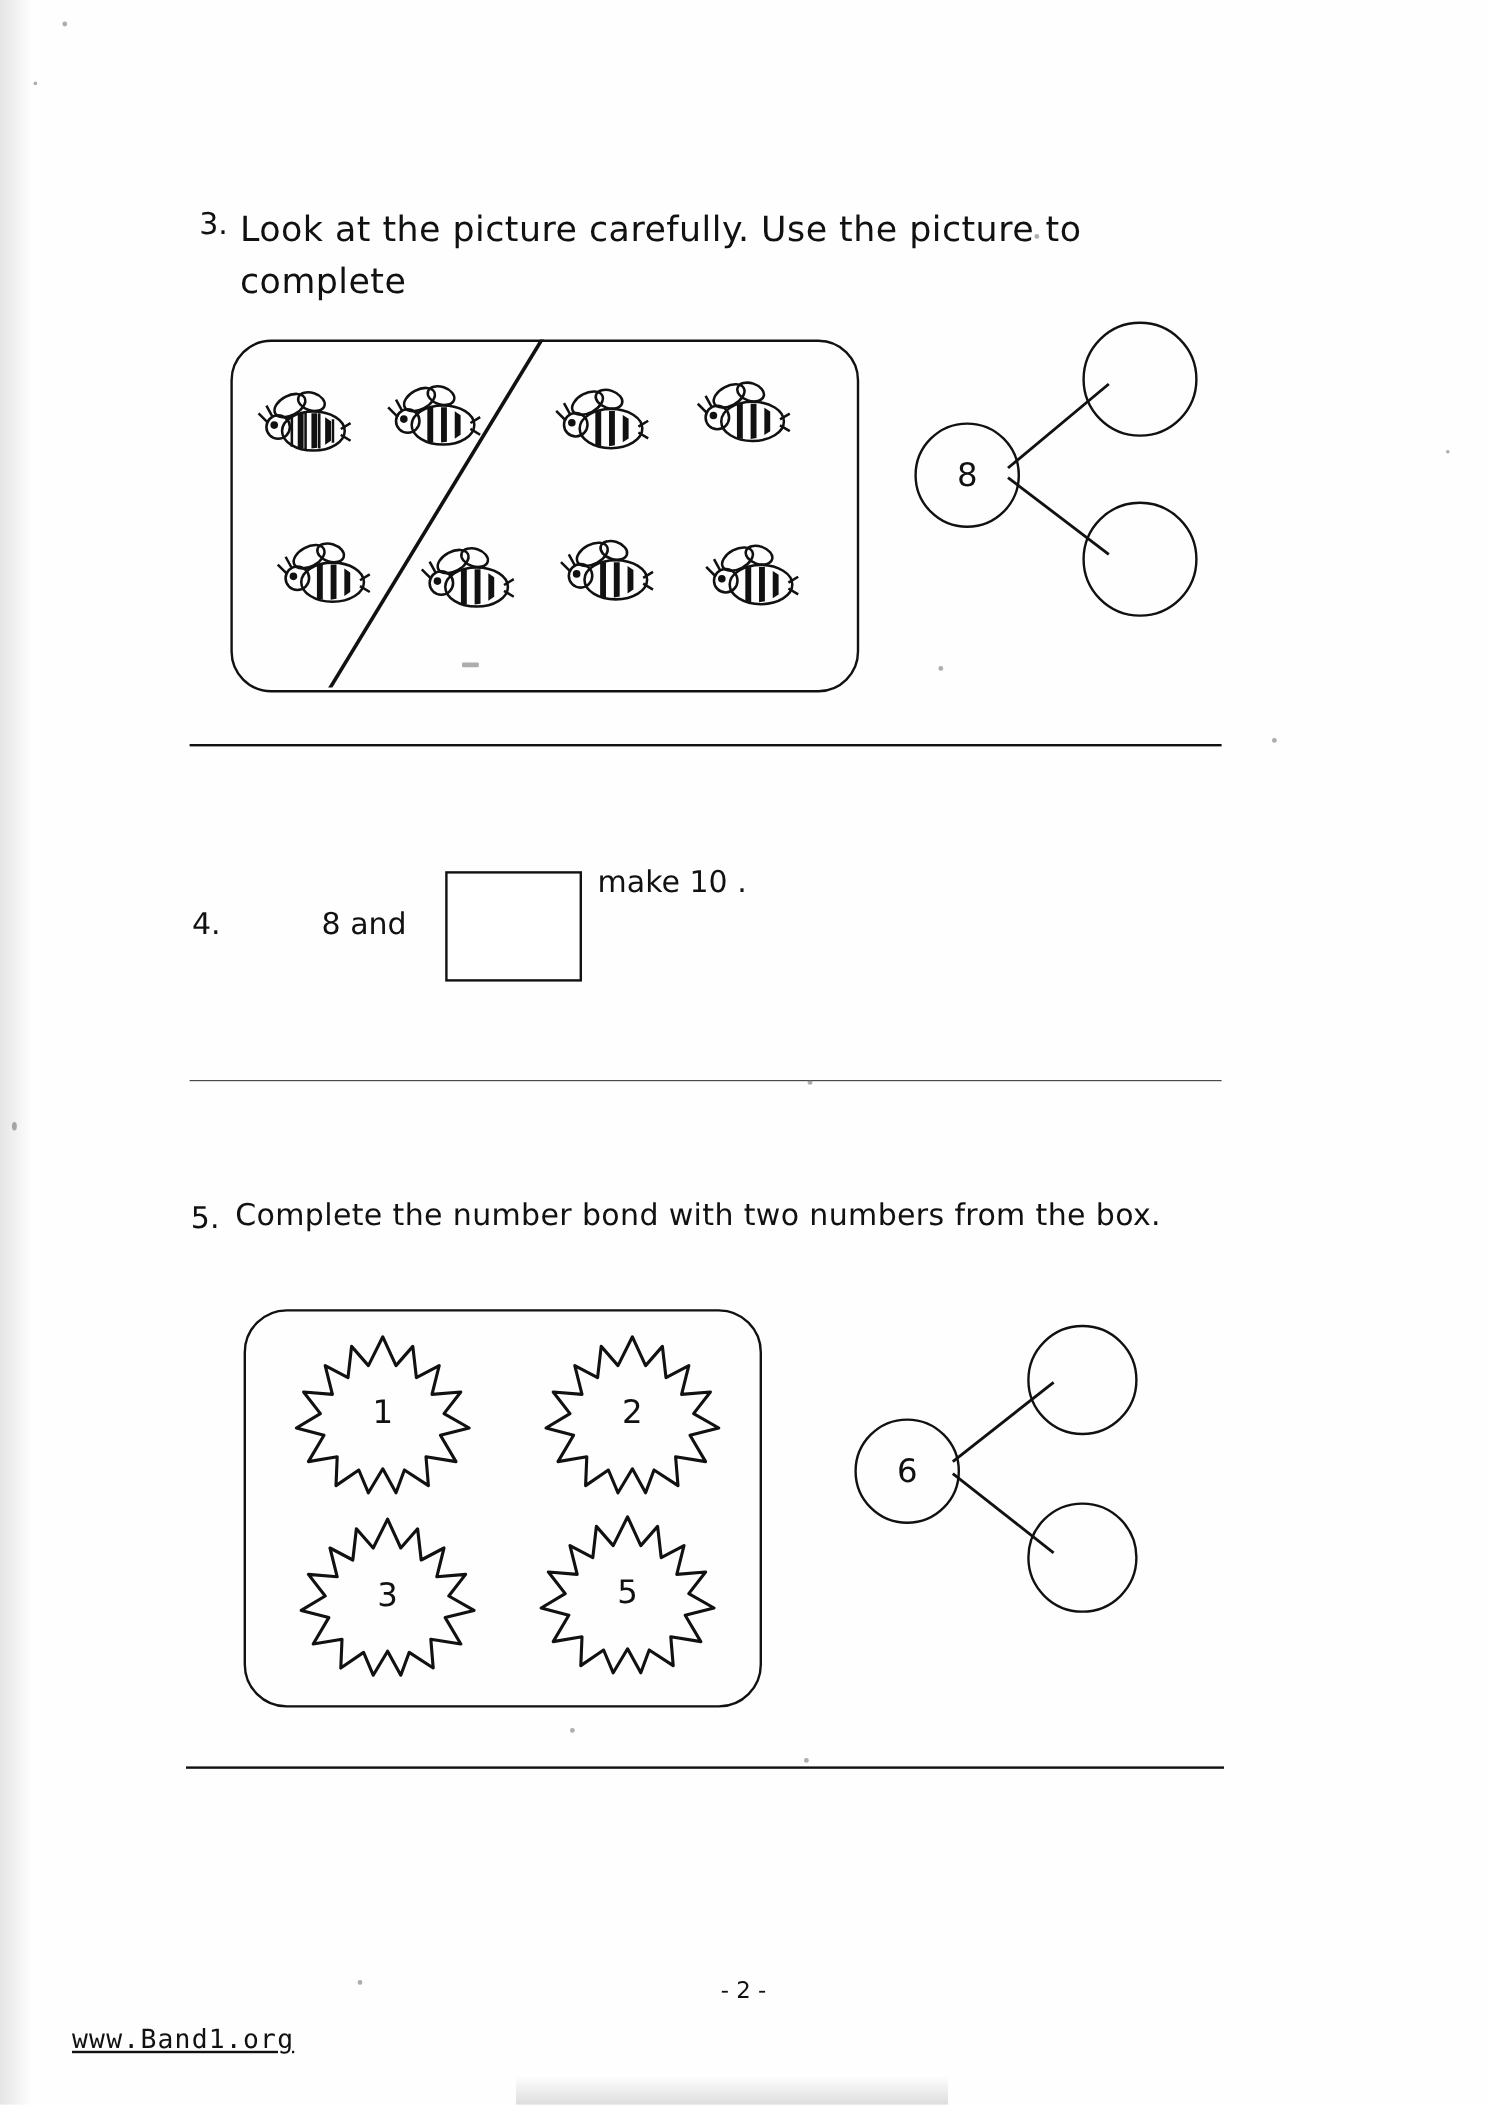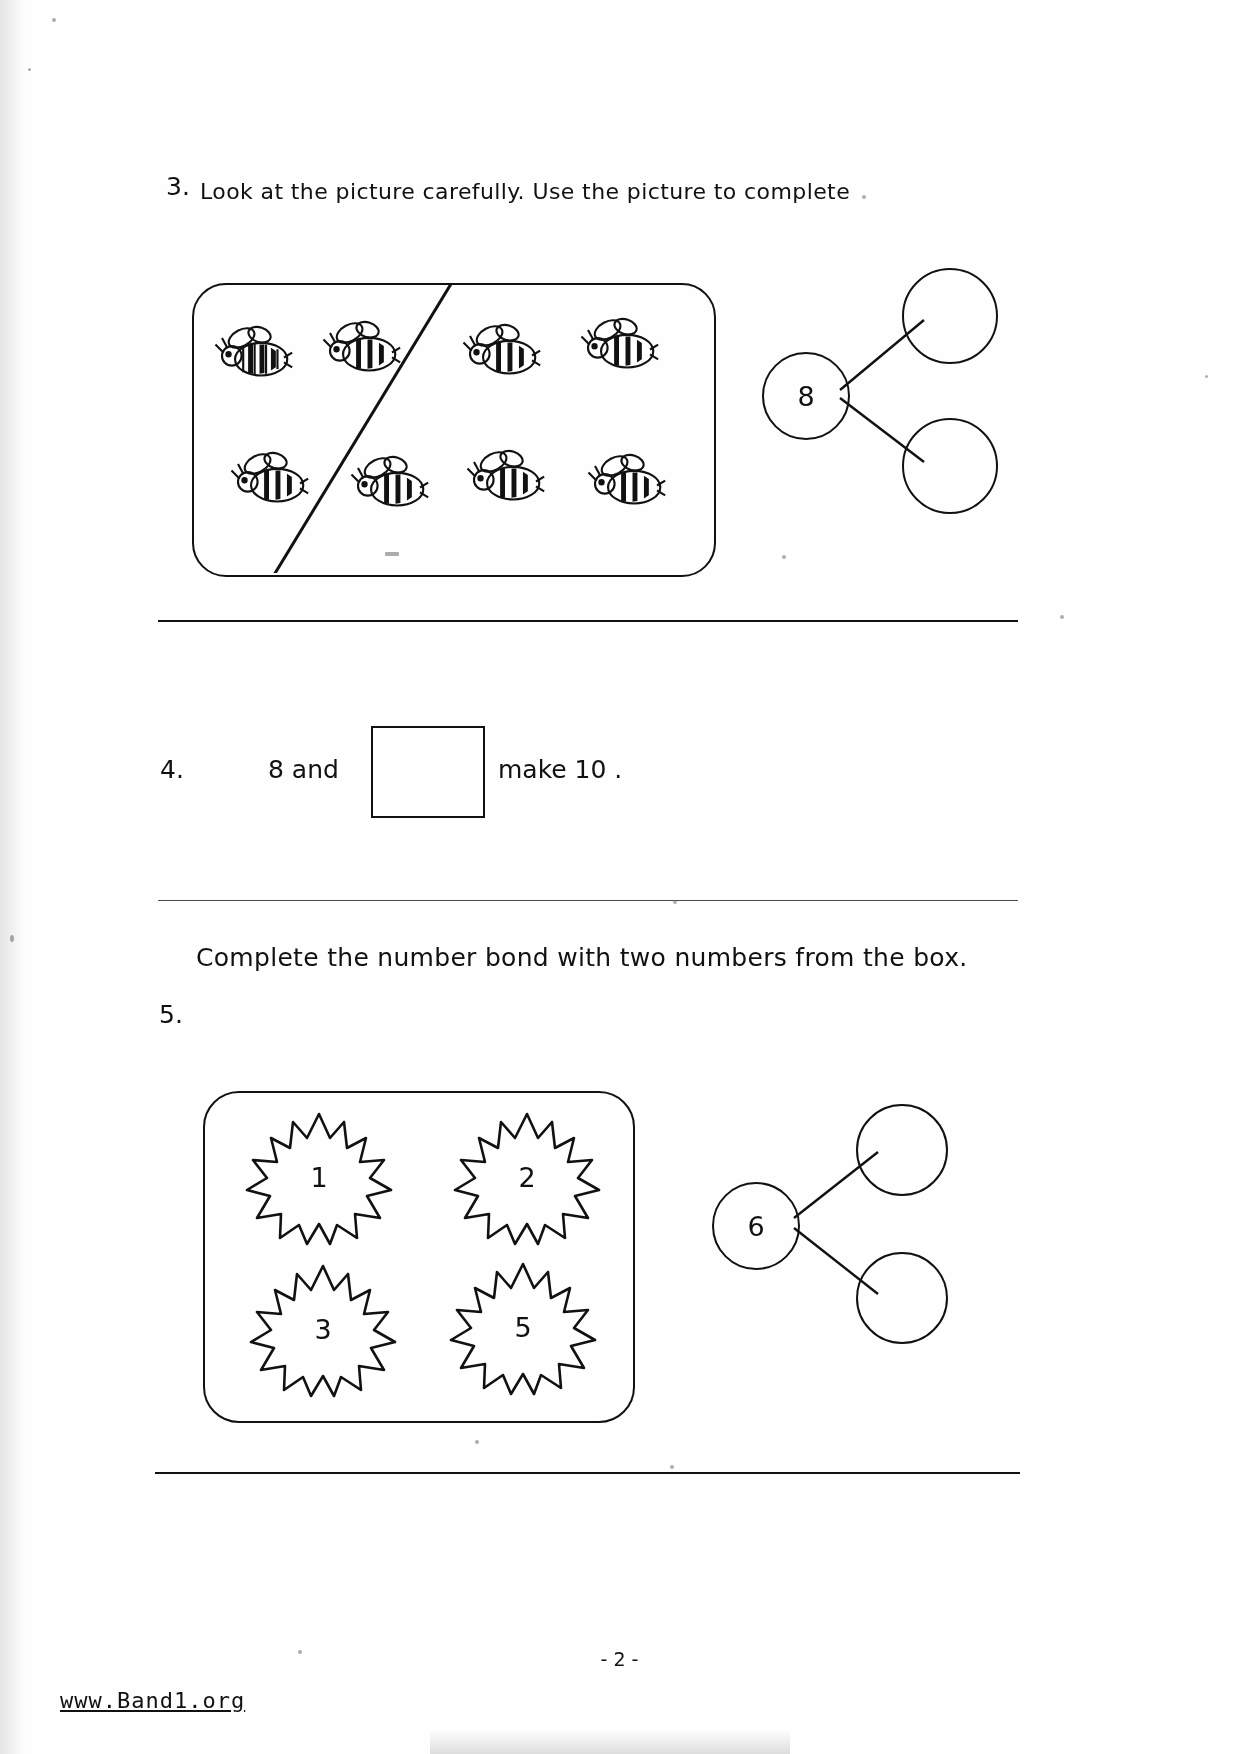--- a/index.html
+++ b/index.html
@@ -34,21 +34,21 @@
     left: 166px;
     top: 172px;
     font-size: 25px;
     font-family: "DejaVu Sans", sans-serif;
   }
   .q3-text {
     position: absolute;
     left: 200px;
     top: 170px;
     width: 800px;
-    font-size: 22px;
+    font-size: 29px;
     line-height: 43px;
     letter-spacing: .4px;
   }
 
   .bee-box {
     position: absolute;
     left: 192px;
     top: 283px;
     width: 520px;
     height: 290px;
@@ -107,35 +107,35 @@
     left: 371px;
     top: 726px;
     width: 110px;
     height: 88px;
     border: 2.4px solid #111;
     background: #fff;
   }
   .q4-make {
     position: absolute;
     left: 498px;
-    top: 755px;
+    top: 720px;
     font-size: 25px;
   }
 
   
   .q5-num {
     position: absolute;
     left: 159px;
     top: 1000px;
     font-size: 25px;
   }
   .q5-text {
     position: absolute;
     left: 196px;
-    top: 943px;
+    top: 998px;
     width: 830px;
     font-size: 25px;
     letter-spacing: .3px;
   }
   .star-box {
     position: absolute;
     left: 203px;
     top: 1091px;
     width: 428px;
     height: 328px;

